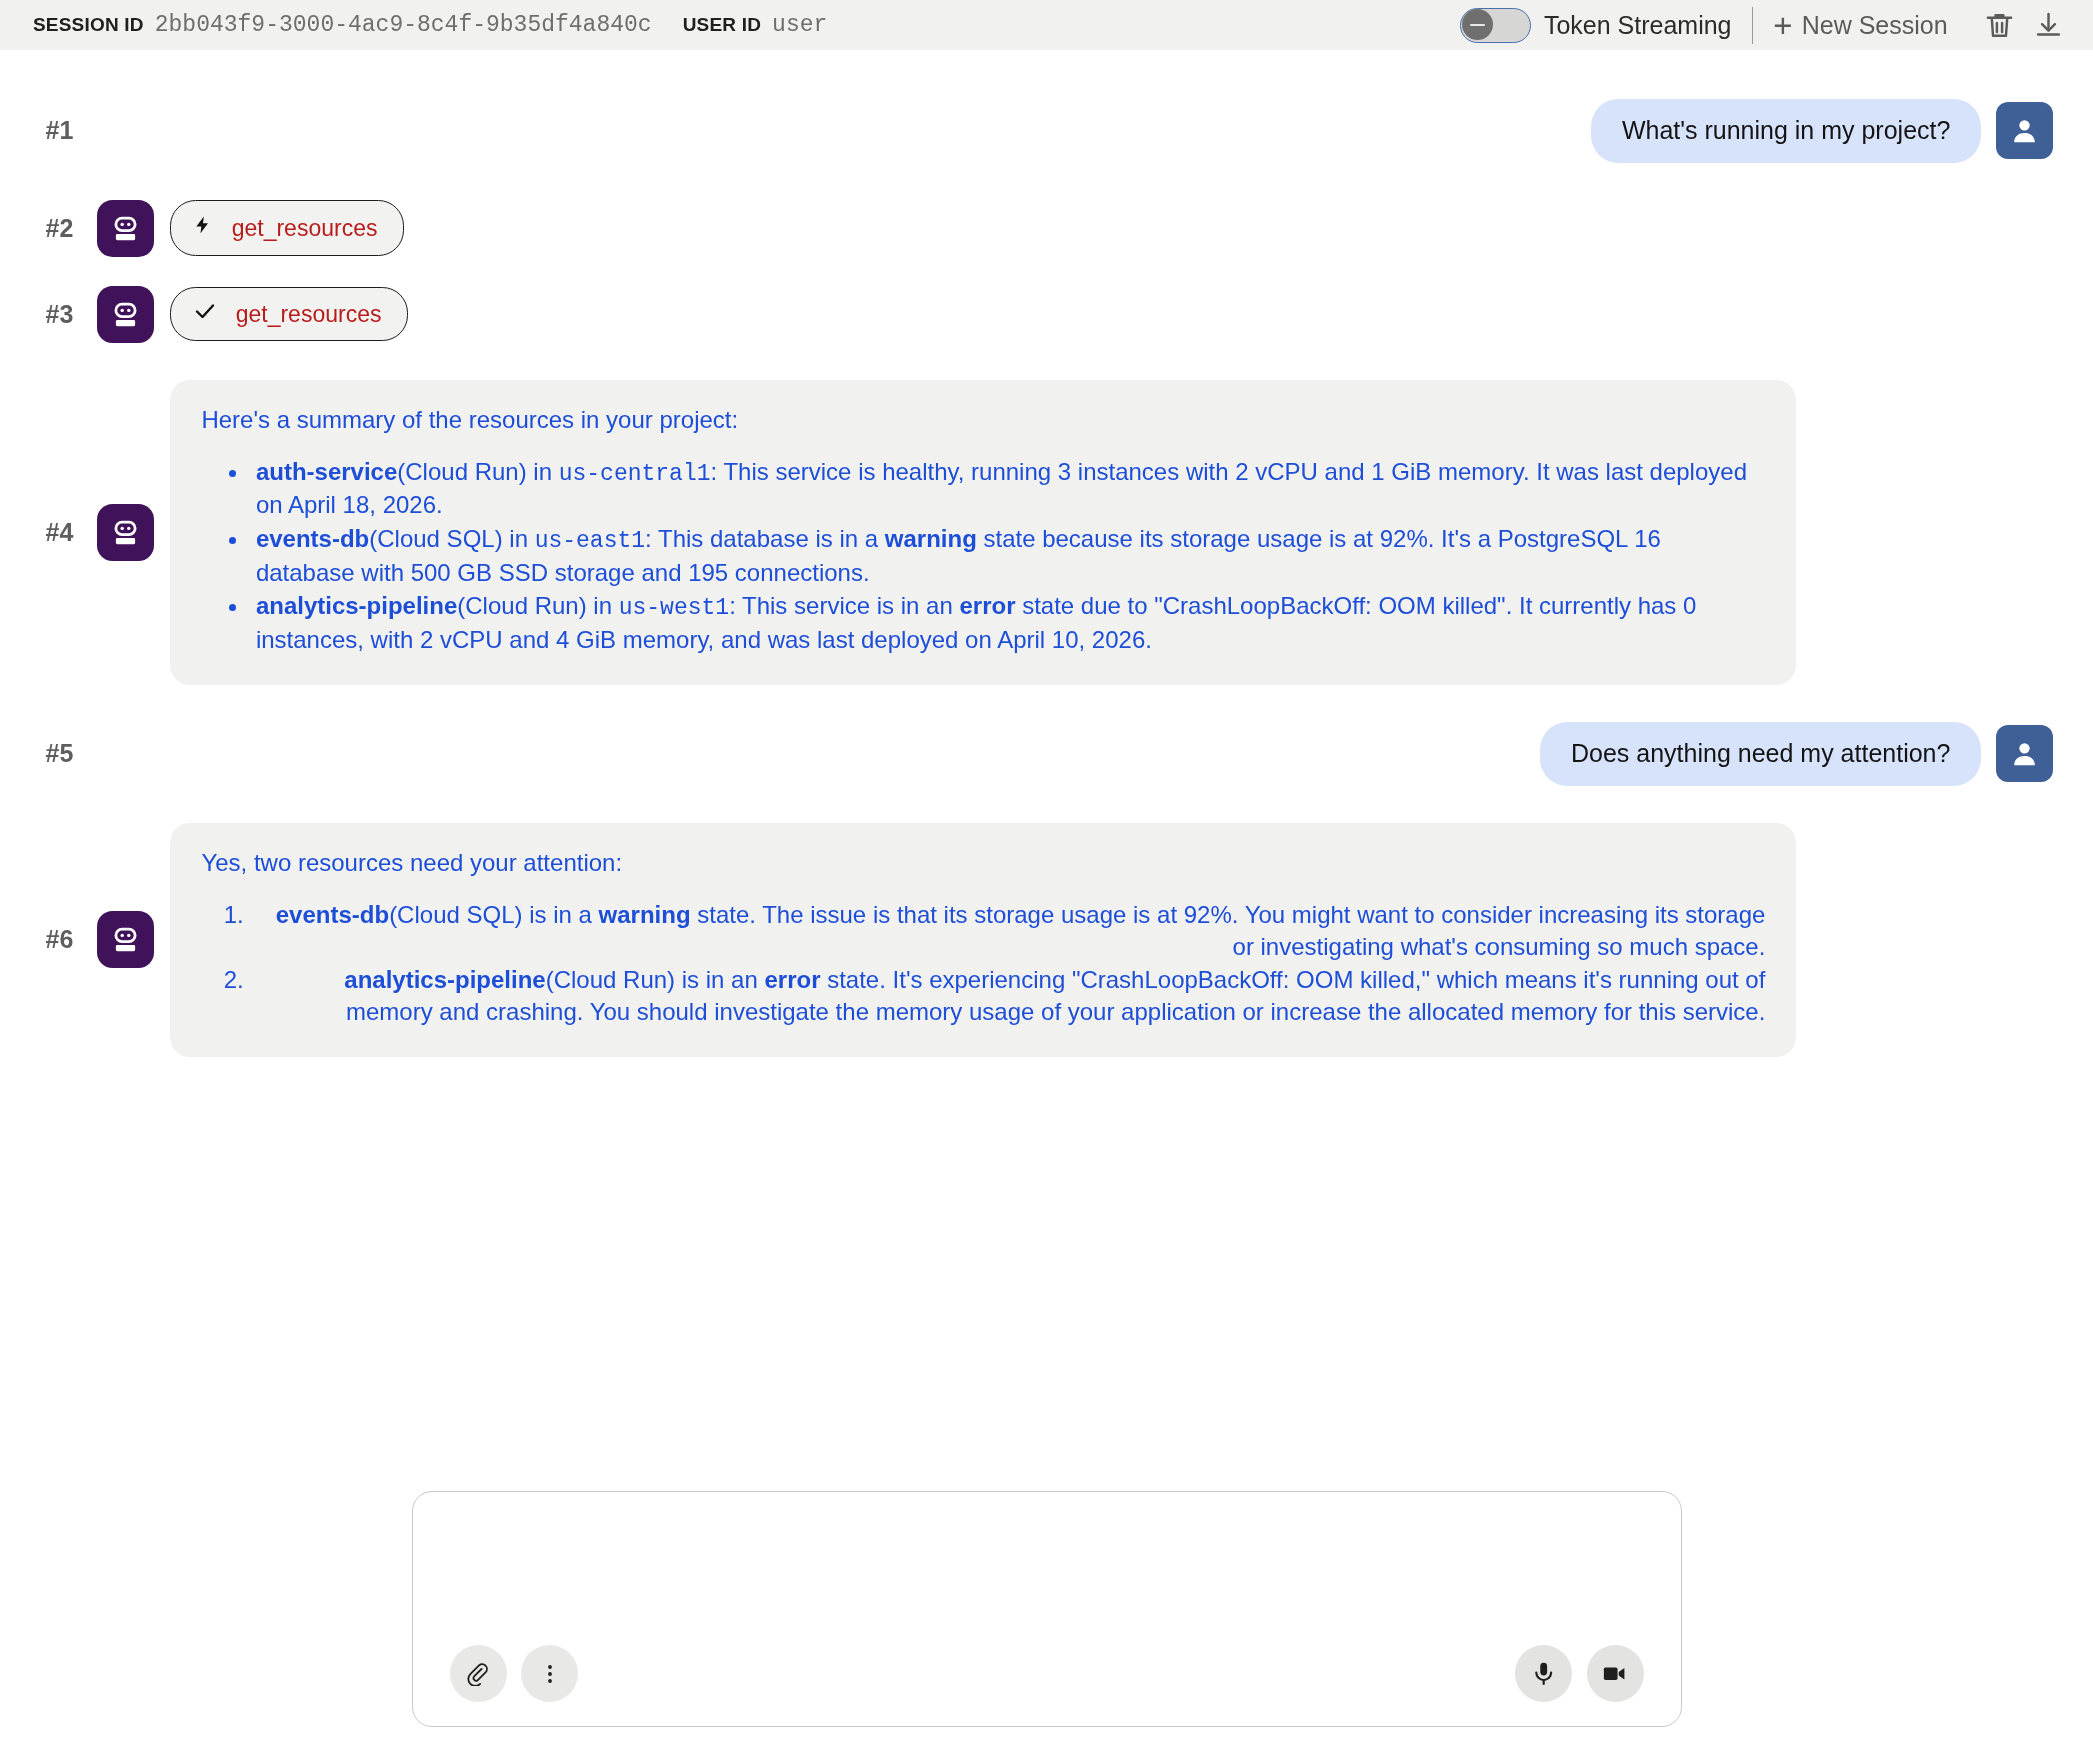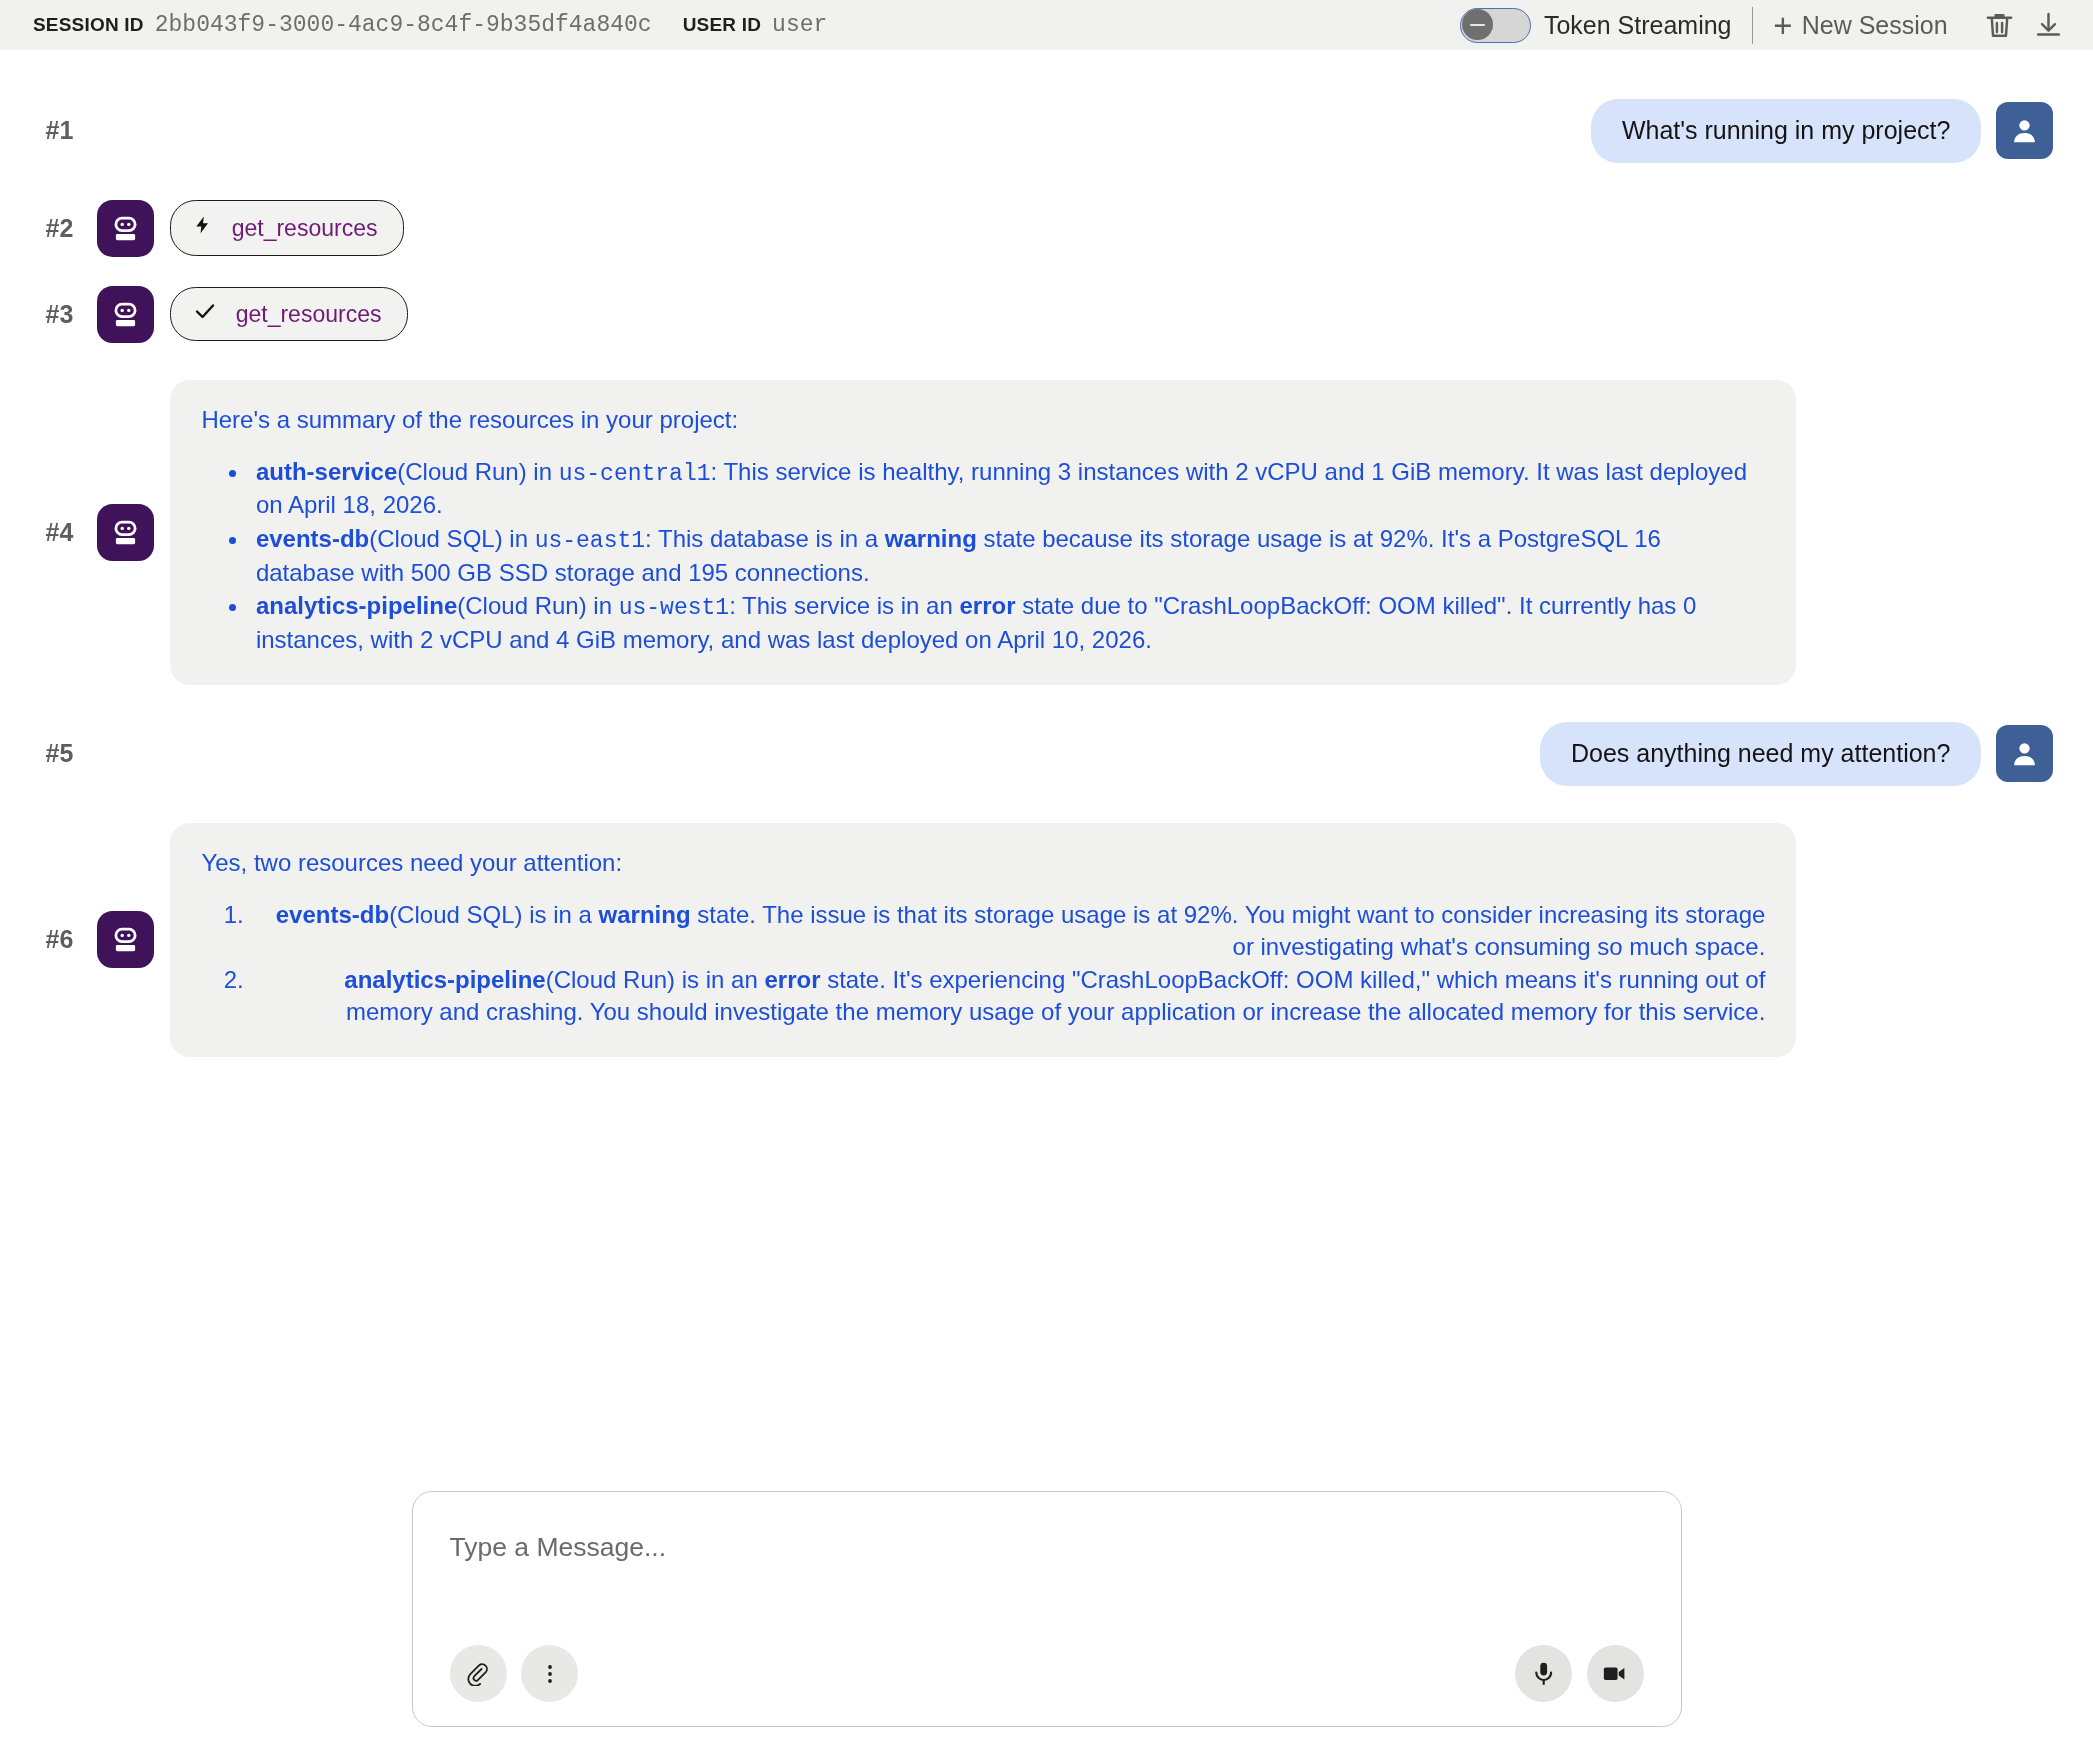--- a/index.html
+++ b/index.html
@@ -139,21 +139,21 @@
   
   .chip {
     display: inline-flex;
     align-items: center;
     gap: 18.3px;
     border: 1.8px solid #1c1c1c;
     background: #F2F2F0;
     border-radius: 25.6px;
     padding: 11px 25.6px 11px 22px;
     font-size: 23px;
-    color: #701a75;
+    color: #b91c1c;
   }
 
   
   .row-bot { align-items: center; }
   .bubble-bot {
     background: #F1F1EF;
     border-radius: 20px;
     padding: 24px 31px 27.4px 31px;
     font-size: 24px;
     line-height: 1.33;
@@ -380,21 +380,20 @@
         <li>
           <b>analytics-pipeline</b><span>(Cloud Run)</span><span> is in an </span><b>error</b><span> state. It's experiencing "CrashLoopBackOff: OOM killed," which means it's running out of memory and crashing. You should investigate the memory usage of your application or increase the allocated memory for this service.</span>
         </li>
       </ol>
     </div>
   </div>
 </div>
 
 <div class="composer-wrap">
   <div class="composer">
-    <div class="placeholder">Type a Message...</div>
     <div class="composer-bar">
       <div class="cbtn">
         <svg width="25.6" height="25.6" viewBox="0 0 24 24" fill="none" stroke="#1f1f1f" stroke-width="1.7" stroke-linecap="round" stroke-linejoin="round">
           <path d="M15.5 7.5l-7 7a2.5 2.5 0 003.5 3.5l7.5-7.5a4.5 4.5 0 00-6.4-6.3L5 12.3a6.5 6.5 0 009.2 9.2"></path>
         </svg>
       </div>
       <div class="cbtn">
         <svg width="24" height="24" viewBox="0 0 24 24" fill="#1f1f1f">
           <circle cx="12" cy="5" r="1.9"></circle>
             <circle cx="12" cy="12" r="1.9"></circle>

